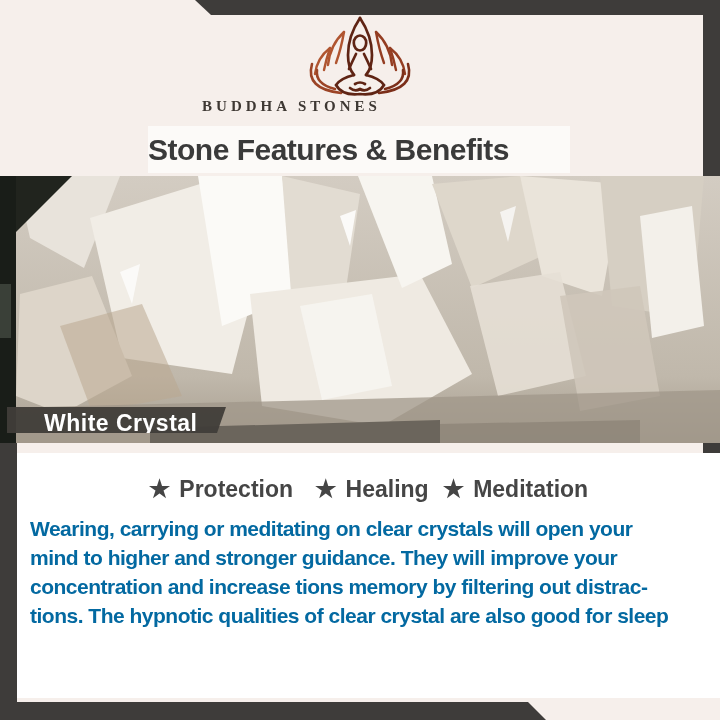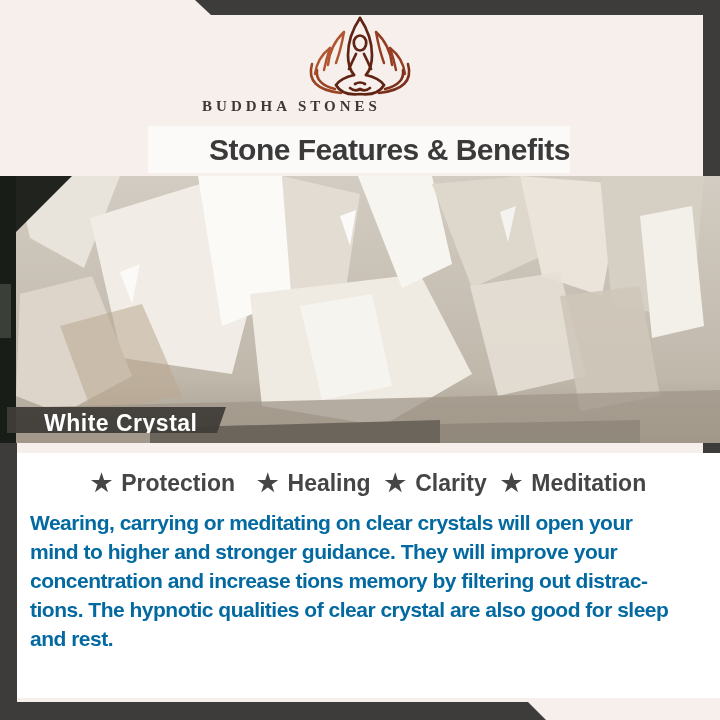--- a/index.html
+++ b/index.html
@@ -19,21 +19,21 @@
   .frame-left{left:0;top:178px;width:17px;height:542px;}
   
   .logo-wrap{position:absolute;left:297px;top:12px;width:126px;height:90px;}
   .brand-name{
     position:absolute;left:0;top:98px;width:583px;text-align:center;
     font-family:"Liberation Serif", serif;font-size:15px;letter-spacing:4px;
     color:#3e3833;font-weight:600;
   }
   .banner{
     position:absolute;left:148px;top:126px;width:422px;height:47px;
-    background:#fcfaf8;display:flex;align-items:center;justify-content:flex-end;
+    background:#fcfaf8;display:flex;align-items:center;justify-content:flex-start;
   }
   .banner-title{
     font-size:30px;font-weight:bold;color:#3a3a3a;letter-spacing:-.5px;
     white-space:nowrap;
   }
   
   .photo{position:absolute;left:0;top:176px;width:720px;height:267px;}
   .photo svg{display:block;}
   .photo-label{
     position:absolute;left:7px;top:407px;width:219px;height:26px;
@@ -41,21 +41,21 @@
     clip-path:polygon(0 0,100% 0,calc(100% - 9px) 100%,0 100%);
     color:#ffffff;font-size:23px;font-weight:bold;letter-spacing:.5px;
     line-height:33px;padding-left:37px;box-sizing:border-box;white-space:nowrap;
   }
   
   .panel{
     position:absolute;left:17px;top:453px;width:703px;height:245px;
     background:#ffffff;
   }
   .features{
-    margin-top:16px;display:flex;justify-content:center;align-items:baseline;
+    margin-top:22px;display:flex;justify-content:center;align-items:baseline;
     font-size:23px;font-weight:bold;color:#454545;white-space:nowrap;
   }
   .feat{margin:0 7px;}
   .feat:first-child{margin-right:15px;}
   .feat .star{margin-right:9px;font-size:24px;}
   .para{
     margin:11px 0 0 13px;color:#0369a1;font-weight:bold;
     font-size:21px;letter-spacing:-.5px;line-height:29px;
   }
   .para .line{white-space:nowrap;}
@@ -151,23 +151,21 @@
     <rect x="0" y="108" width="11" height="54" fill="#3a4038"></rect>
   </svg>
 </div>
 
 <div class="photo-label">White Crystal</div>
 
 <div class="panel">
   <div class="features">
     <span class="feat"><span class="star">★</span><span>Protection</span></span>
     <span class="feat"><span class="star">★</span><span>Healing</span></span>
-    <span class="feat"><span class="star">★</span><span>Clarity</span></span>
     <span class="feat"><span class="star">★</span><span>Meditation</span></span>
   </div>
   <div class="para">
     <div class="line">Wearing, carrying or meditating on clear crystals will open your</div>
     <div class="line">mind to higher and stronger guidance. They will improve your</div>
     <div class="line">concentration and increase tions memory by filtering out distrac-</div>
     <div class="line">tions. The hypnotic qualities of clear crystal are also good for sleep</div>
-    <div class="line">and rest.</div>
   </div>
 </div>
 
 </body></html>

